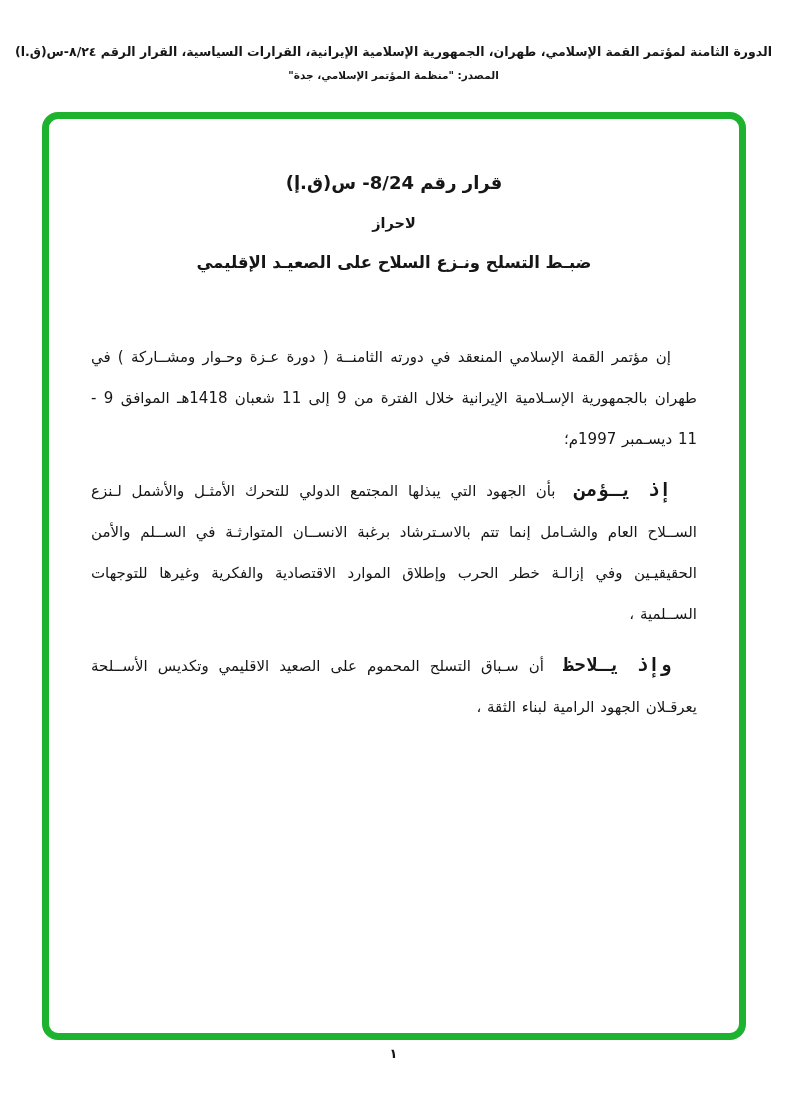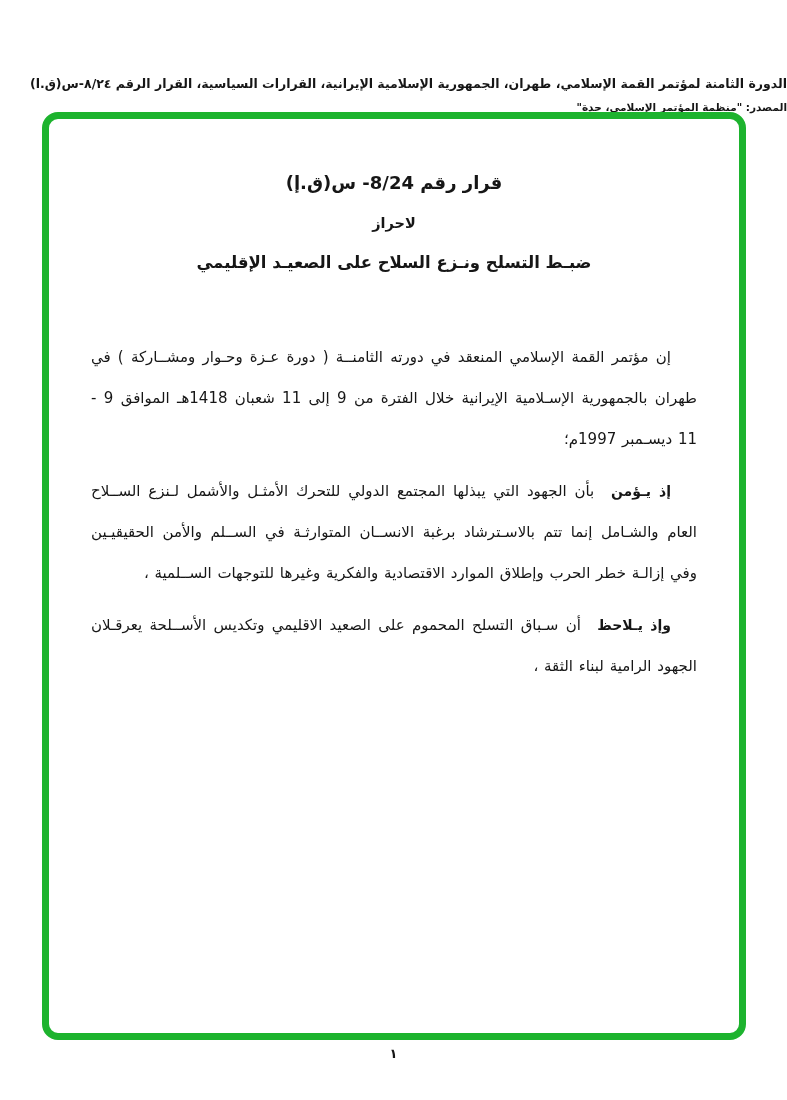--- a/index.html
+++ b/index.html
@@ -9,22 +9,22 @@
     font-family: "DejaVu Sans", sans-serif;
     color: #161616;
     position: relative;
     overflow: hidden;
   }
 
   
   .page-header {
     position: absolute;
     top: 44px; left: 0; right: 0;
+    text-align: center;
     direction: rtl;
-    margin-top: 32px;
   }
   .citation-line {
     font-size: 12.5px;
     font-weight: bold;
     letter-spacing: 0;
     white-space: nowrap;
   }
   .source-line {
     margin-top: 10px;
     font-size: 10.5px;
@@ -55,22 +55,23 @@
   p.para {
     font-size: 15px;
     line-height: 41px;
     margin: 0 0 11px 0;
     text-align: justify;
     text-indent: 26px;
     word-spacing: 1px;
   }
   p.para .lead {
     font-weight: bold;
-    font-size: 14px;
+    font-size: 19px;
     margin-left: 9px;        
+    font-family: Liberation Mono, monospace;
   }
   p.para .lead:empty { display: none; margin: 0; }
 
   
   .page-number {
     position: absolute;
     top: 1046px; left: 0; right: 0;
     text-align: center;
     font-size: 13px;
     font-weight: bold;

